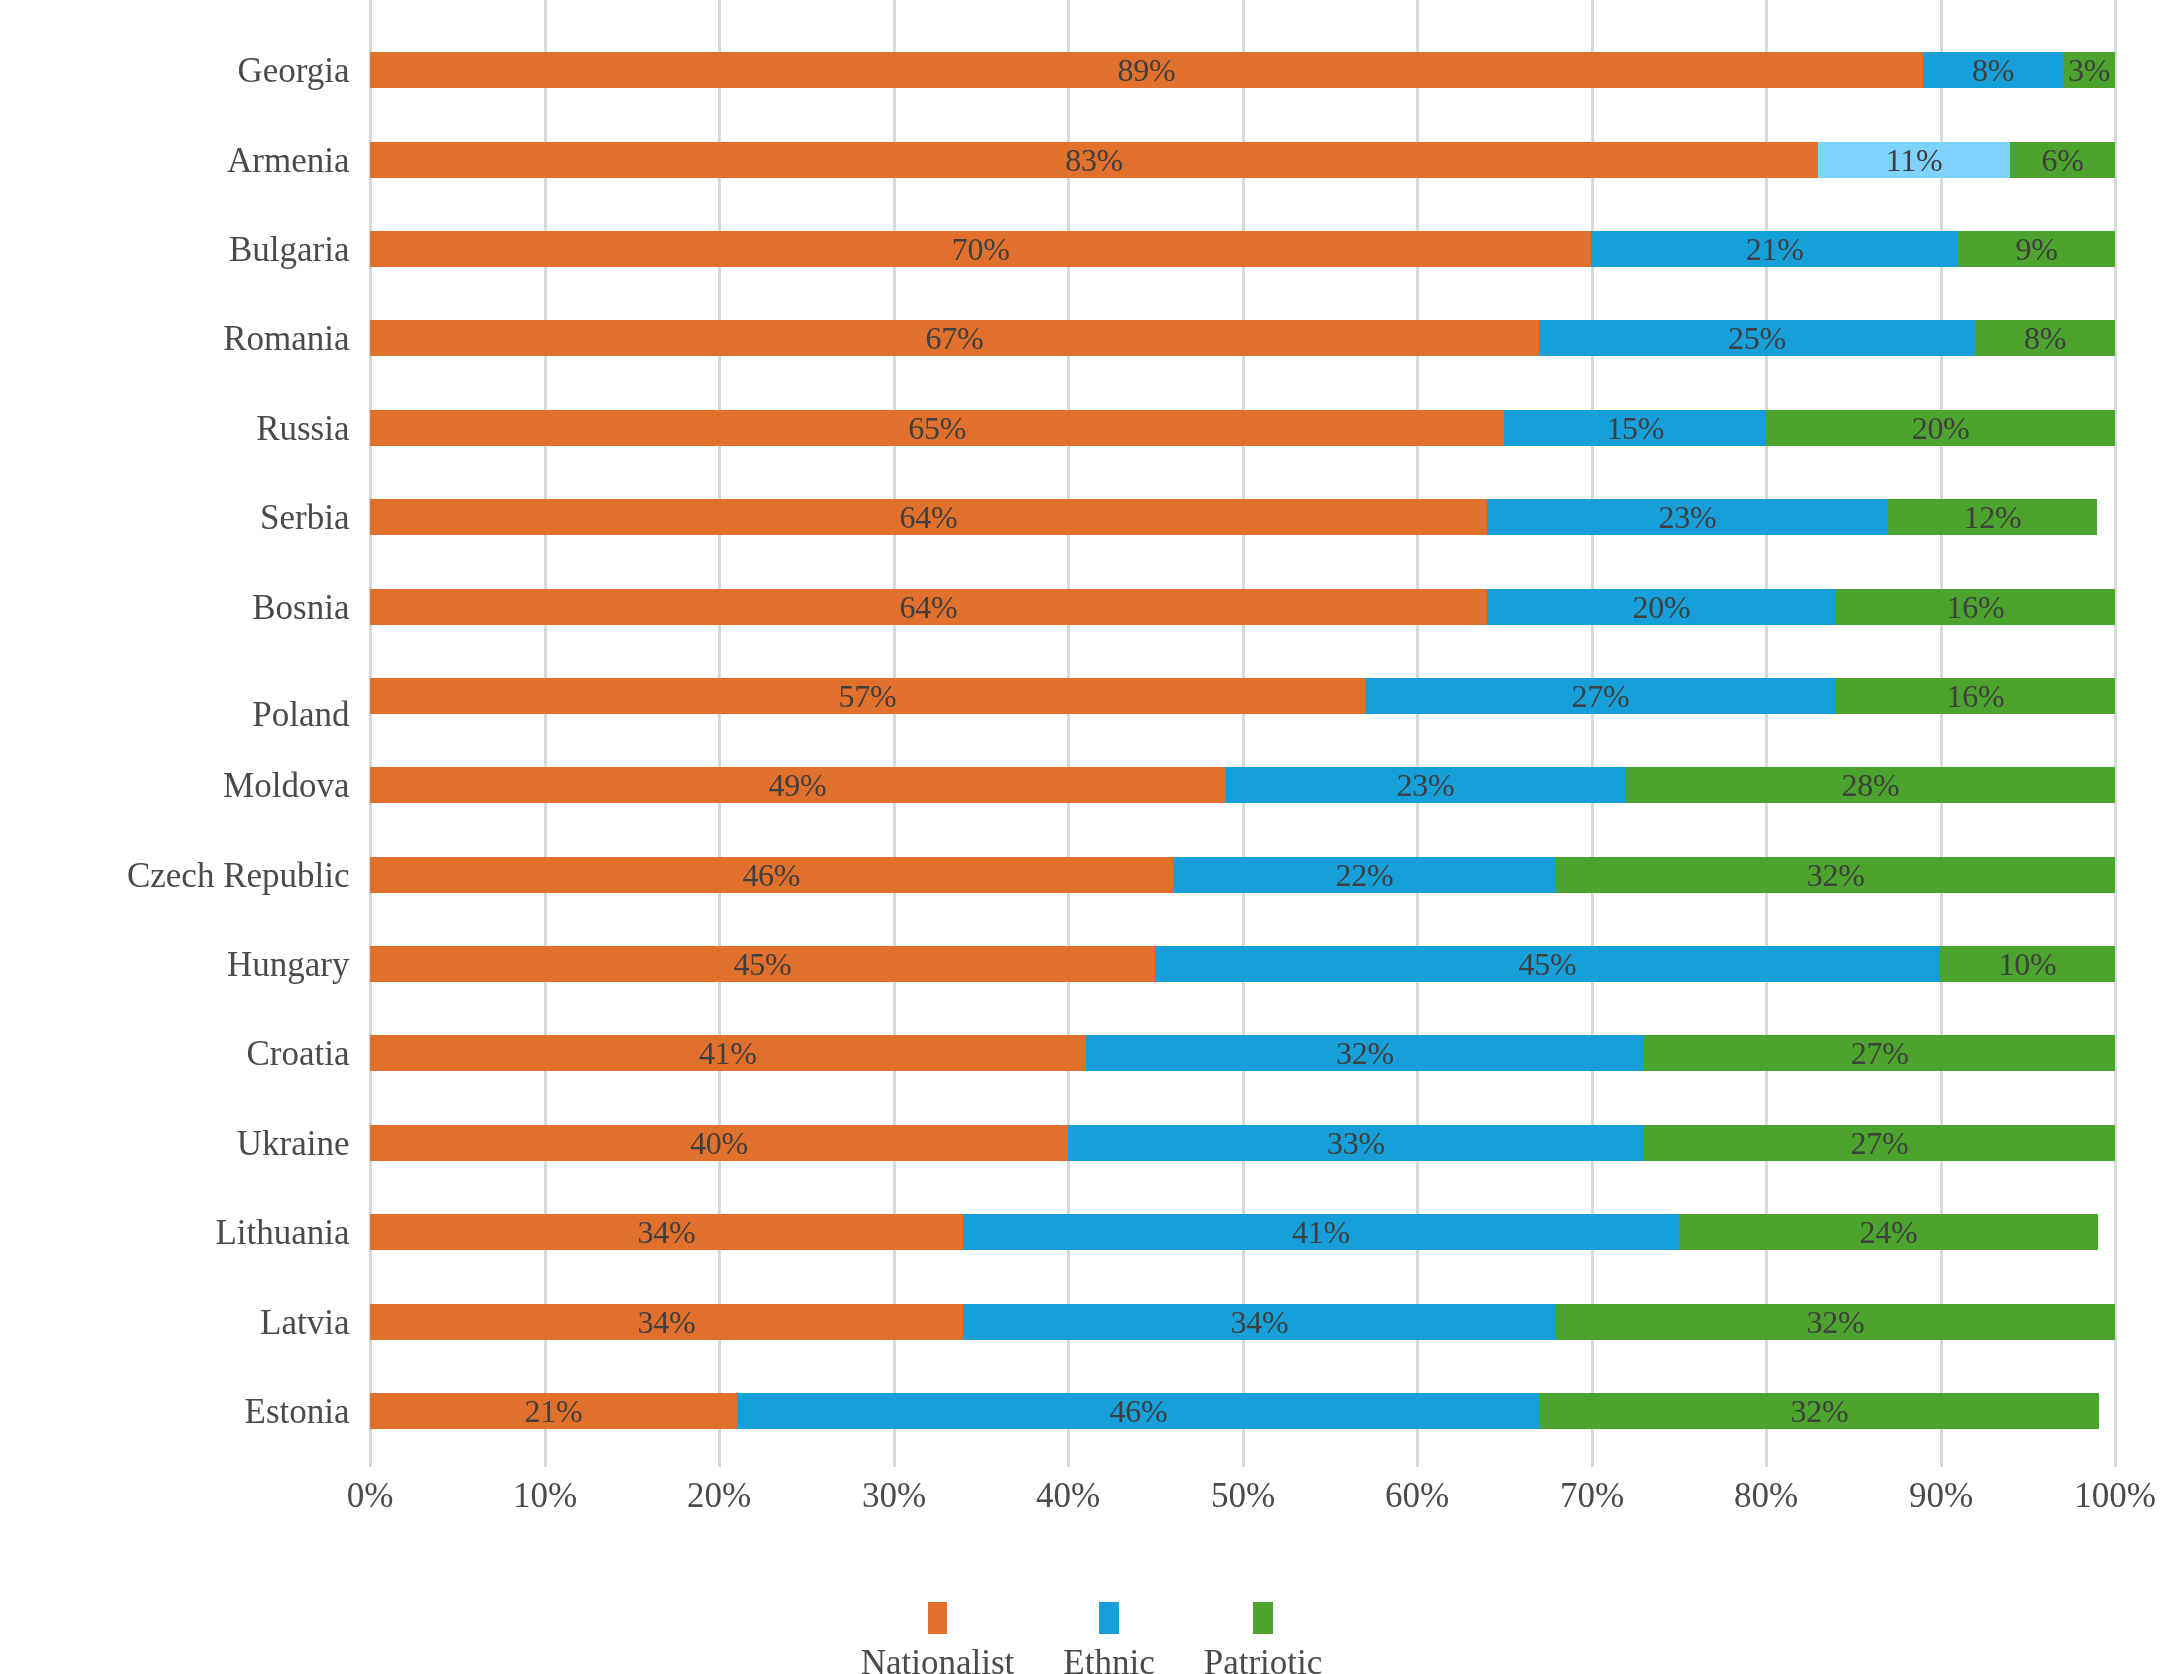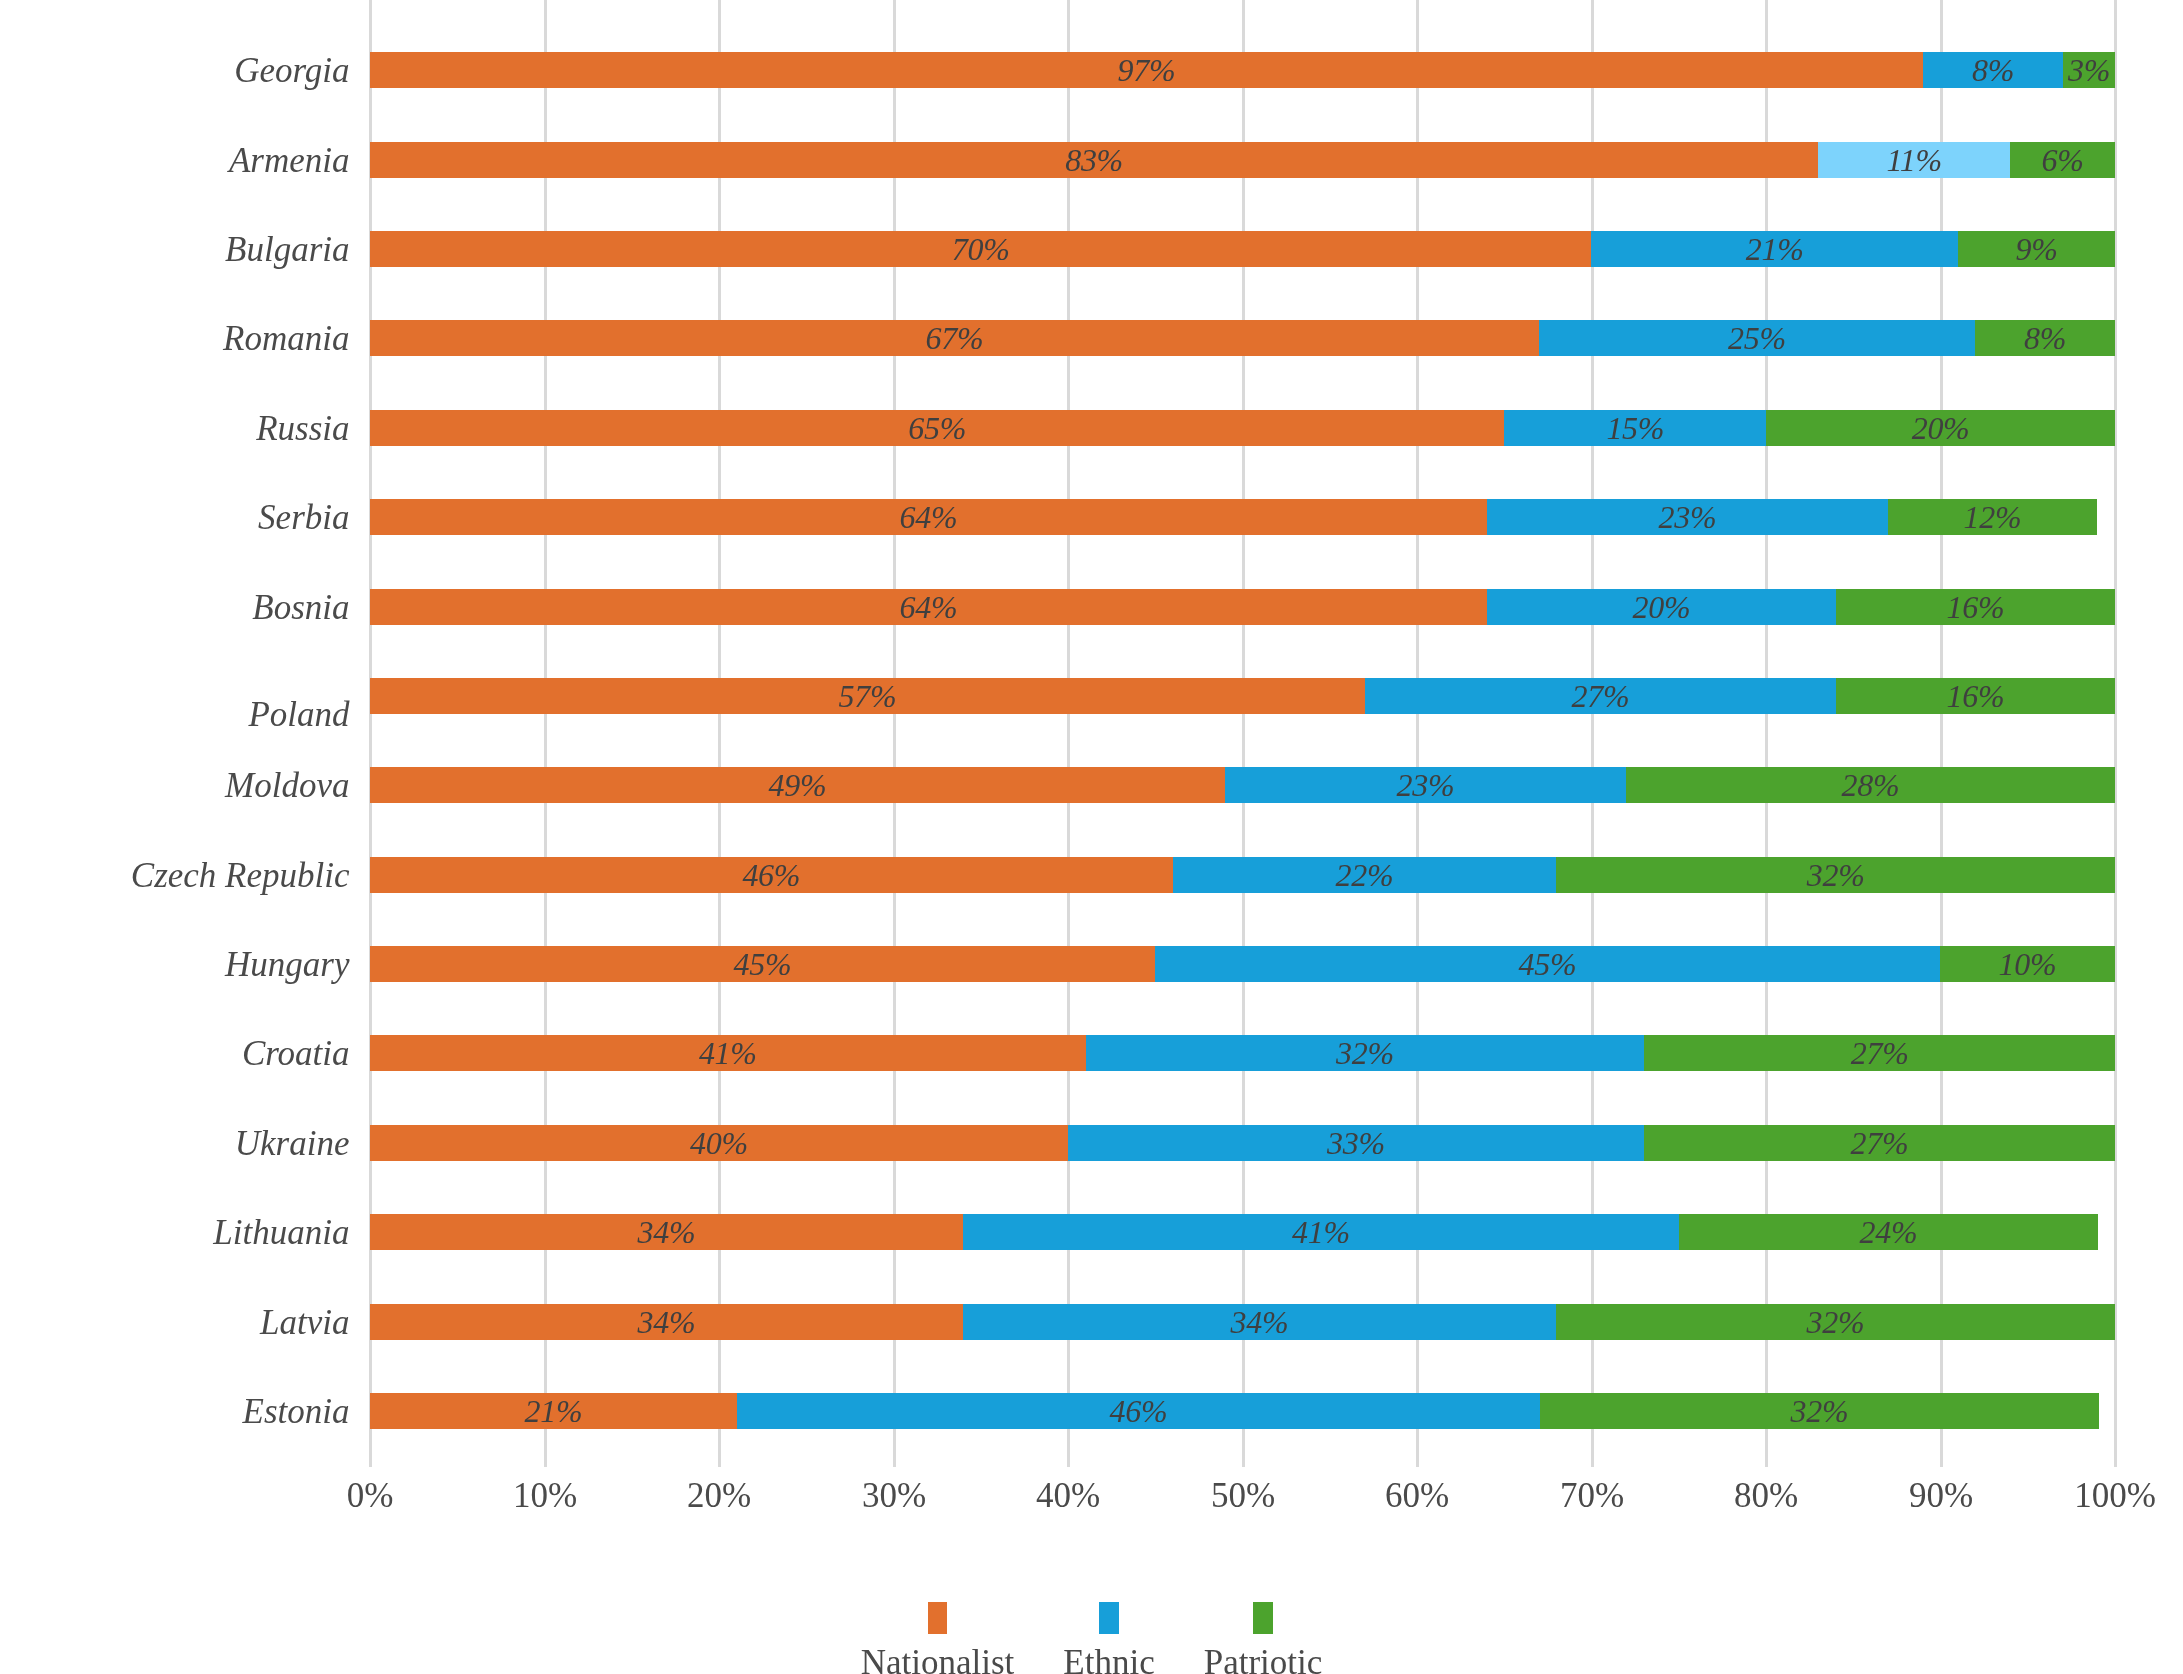--- a/index.html
+++ b/index.html
@@ -19,21 +19,20 @@
     background: #ffffff;
   }
 
   
   .plot-wrap {
     position: absolute;
     left: 0;
     top: 0;
     width: 2183px;
     height: 1467px;
-    font-style: italic;
   }
 
   .cat-col {
     position: absolute;
     left: 0;
     top: 0;
     width: 370px;
     height: 1467px;
   }
 
@@ -198,21 +197,21 @@
           <div class="gridline" style="left: 873px;"></div>
           <div class="gridline" style="left: 1047px;"></div>
           <div class="gridline" style="left: 1222px;"></div>
           <div class="gridline" style="left: 1396px;"></div>
           <div class="gridline" style="left: 1571px;"></div>
           <div class="gridline" style="left: 1745px;"></div>
         </div>
       <div class="rows">
           <div class="bar-row" style="top: 52px; height: 36px;">
             <div class="seg" style="width: 1553px; background: rgb(226, 112, 45);">
-              <span class="seg-label">97%</span>
+              <span class="seg-label">89%</span>
             </div>
             <div class="seg" style="width: 140px; background: rgb(23, 159, 217);">
               <span class="seg-label">8%</span>
             </div>
             <div class="seg" style="width: 52px; background: rgb(76, 163, 45);">
               <span class="seg-label">3%</span>
             </div>
           </div>
           <div class="bar-row" style="top: 142px; height: 36px;">
             <div class="seg" style="width: 1449px; background: rgb(226, 112, 45);">

